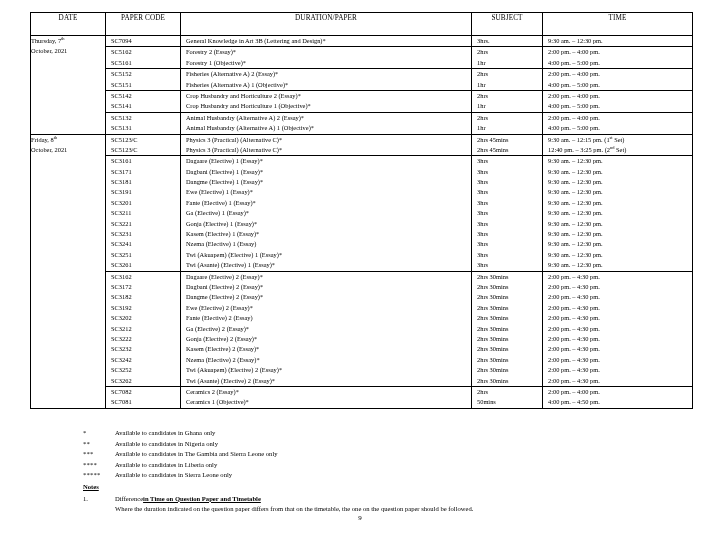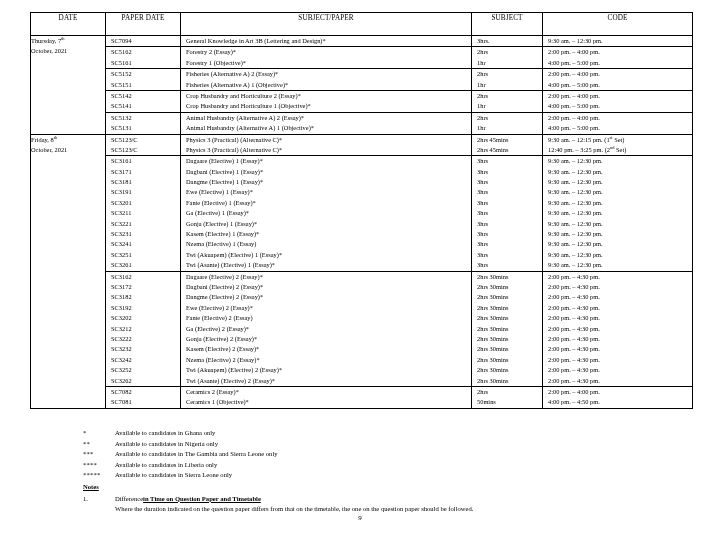--- a/index.html
+++ b/index.html
@@ -139,24 +139,24 @@
     <colgroup>
       <col class="col-date">
         <col class="col-code">
         <col class="col-subj">
         <col class="col-dur">
         <col class="col-time">
     </colgroup>
     <thead>
       <tr>
         <th class="hdr">DATE</th>
-        <th class="hdr">PAPER DATE</th>
-        <th class="hdr">SUBJECT/PAPER</th>
+        <th class="hdr">PAPER CODE</th>
+        <th class="hdr">DURATION/PAPER</th>
         <th class="hdr">SUBJECT</th>
-        <th class="hdr">CODE</th>
+        <th class="hdr">TIME</th>
       </tr>
     </thead>
     <tbody id="tbody">
         <tr>
           <td class="datecell" rowspan="5">Thursday, 7<sup>th</sup><br>October, 2021</td>
           <td class="group pad-code">
             <span class="stack">
               <span class="ln">SC7094</span>
             </span>
           </td>

